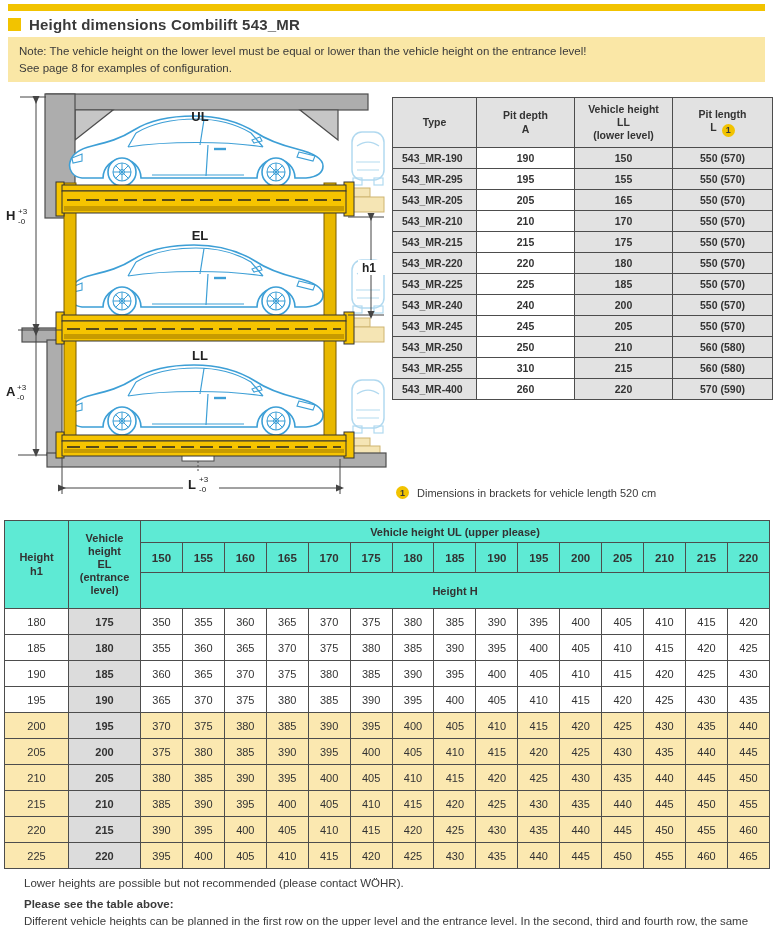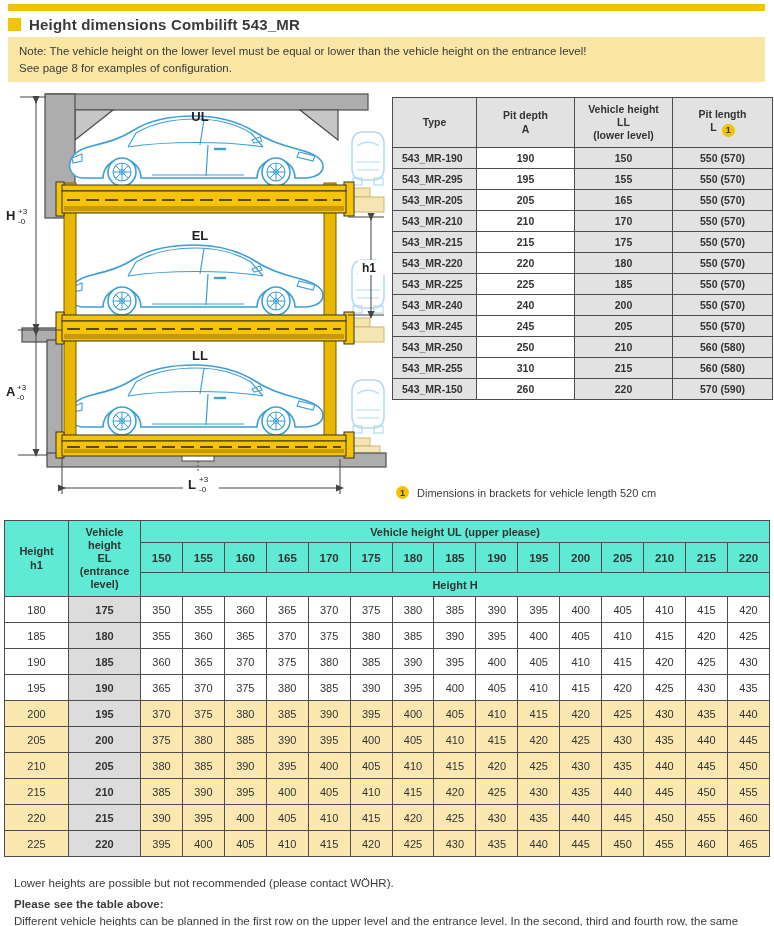--- a/index.html
+++ b/index.html
@@ -39,30 +39,30 @@
   }
   .footnote { position:absolute; left:396px; top:486px; display:flex; align-items:center; gap:8px; font-size:11px; color:#3a3a3a; }
   .footnote .marker-circle { margin-left:0; }
   
   .matrix-wrap { position:absolute; left:4px; top:520px; width:766px; }
   .matrix { width:766px; }
   .matrix th, .matrix td { border:1px solid #4d4d4d; text-align:center; color:#333; }
   .matrix th { background:#5eead4; font-weight:bold; font-size:11px; padding:2px; }
   .matrix th.span-head { height:22px; }
   .matrix th.ul-val { height:30px; font-size:11.5px; }
-  .matrix th.sub-head { height:24px;margin-top:20px; }
+  .matrix th.sub-head { height:36px;margin-top:20px; }
   .matrix th.corner { width:64px; font-size:11px; white-space:pre-line; line-height:1.2; }
   .matrix th.corner2 { width:72px; }
   .matrix td { height:26px; font-size:11px; background:#fff; font-weight:normal; }
   .matrix td.el-col { background:#DCDCDC; font-weight:bold; }
   .matrix tr.hl td { background:#FBE8B0; }
   .matrix tr.hl td.el-col { background:#DCDCDC; }
   
   .footer-notes { position:absolute; left:8px; top:876px; width:760px; font-size:11.5px; color:#3a3a3a; line-height:1.3; }
-  .footer-notes p { margin:0 0 2px 6px; }
+  .footer-notes p { margin:0 0 2px 16px; }
   .footer-notes .bold { font-weight:bold; margin-top:6px; }
   svg text { font-family:"Liberation Sans", sans-serif; }
 </style>
 </head>
 <body>
 
 <div class="top-bar"></div>
 
 <div class="title-row">
   <div class="bullet"></div>
@@ -288,21 +288,21 @@
           <td>210</td>
           <td>560 (580)</td>
         </tr>
         <tr>
           <td class="col-type">543_MR-255</td>
           <td class="col-white">310</td>
           <td>215</td>
           <td>560 (580)</td>
         </tr>
         <tr>
-          <td class="col-type">543_MR-150</td>
+          <td class="col-type">543_MR-400</td>
           <td class="col-white">260</td>
           <td>220</td>
           <td>570 (590)</td>
         </tr>
       </tbody>
   </table>
 </div>
 
 <div class="footnote">
   <span class="marker-circle">1</span>

